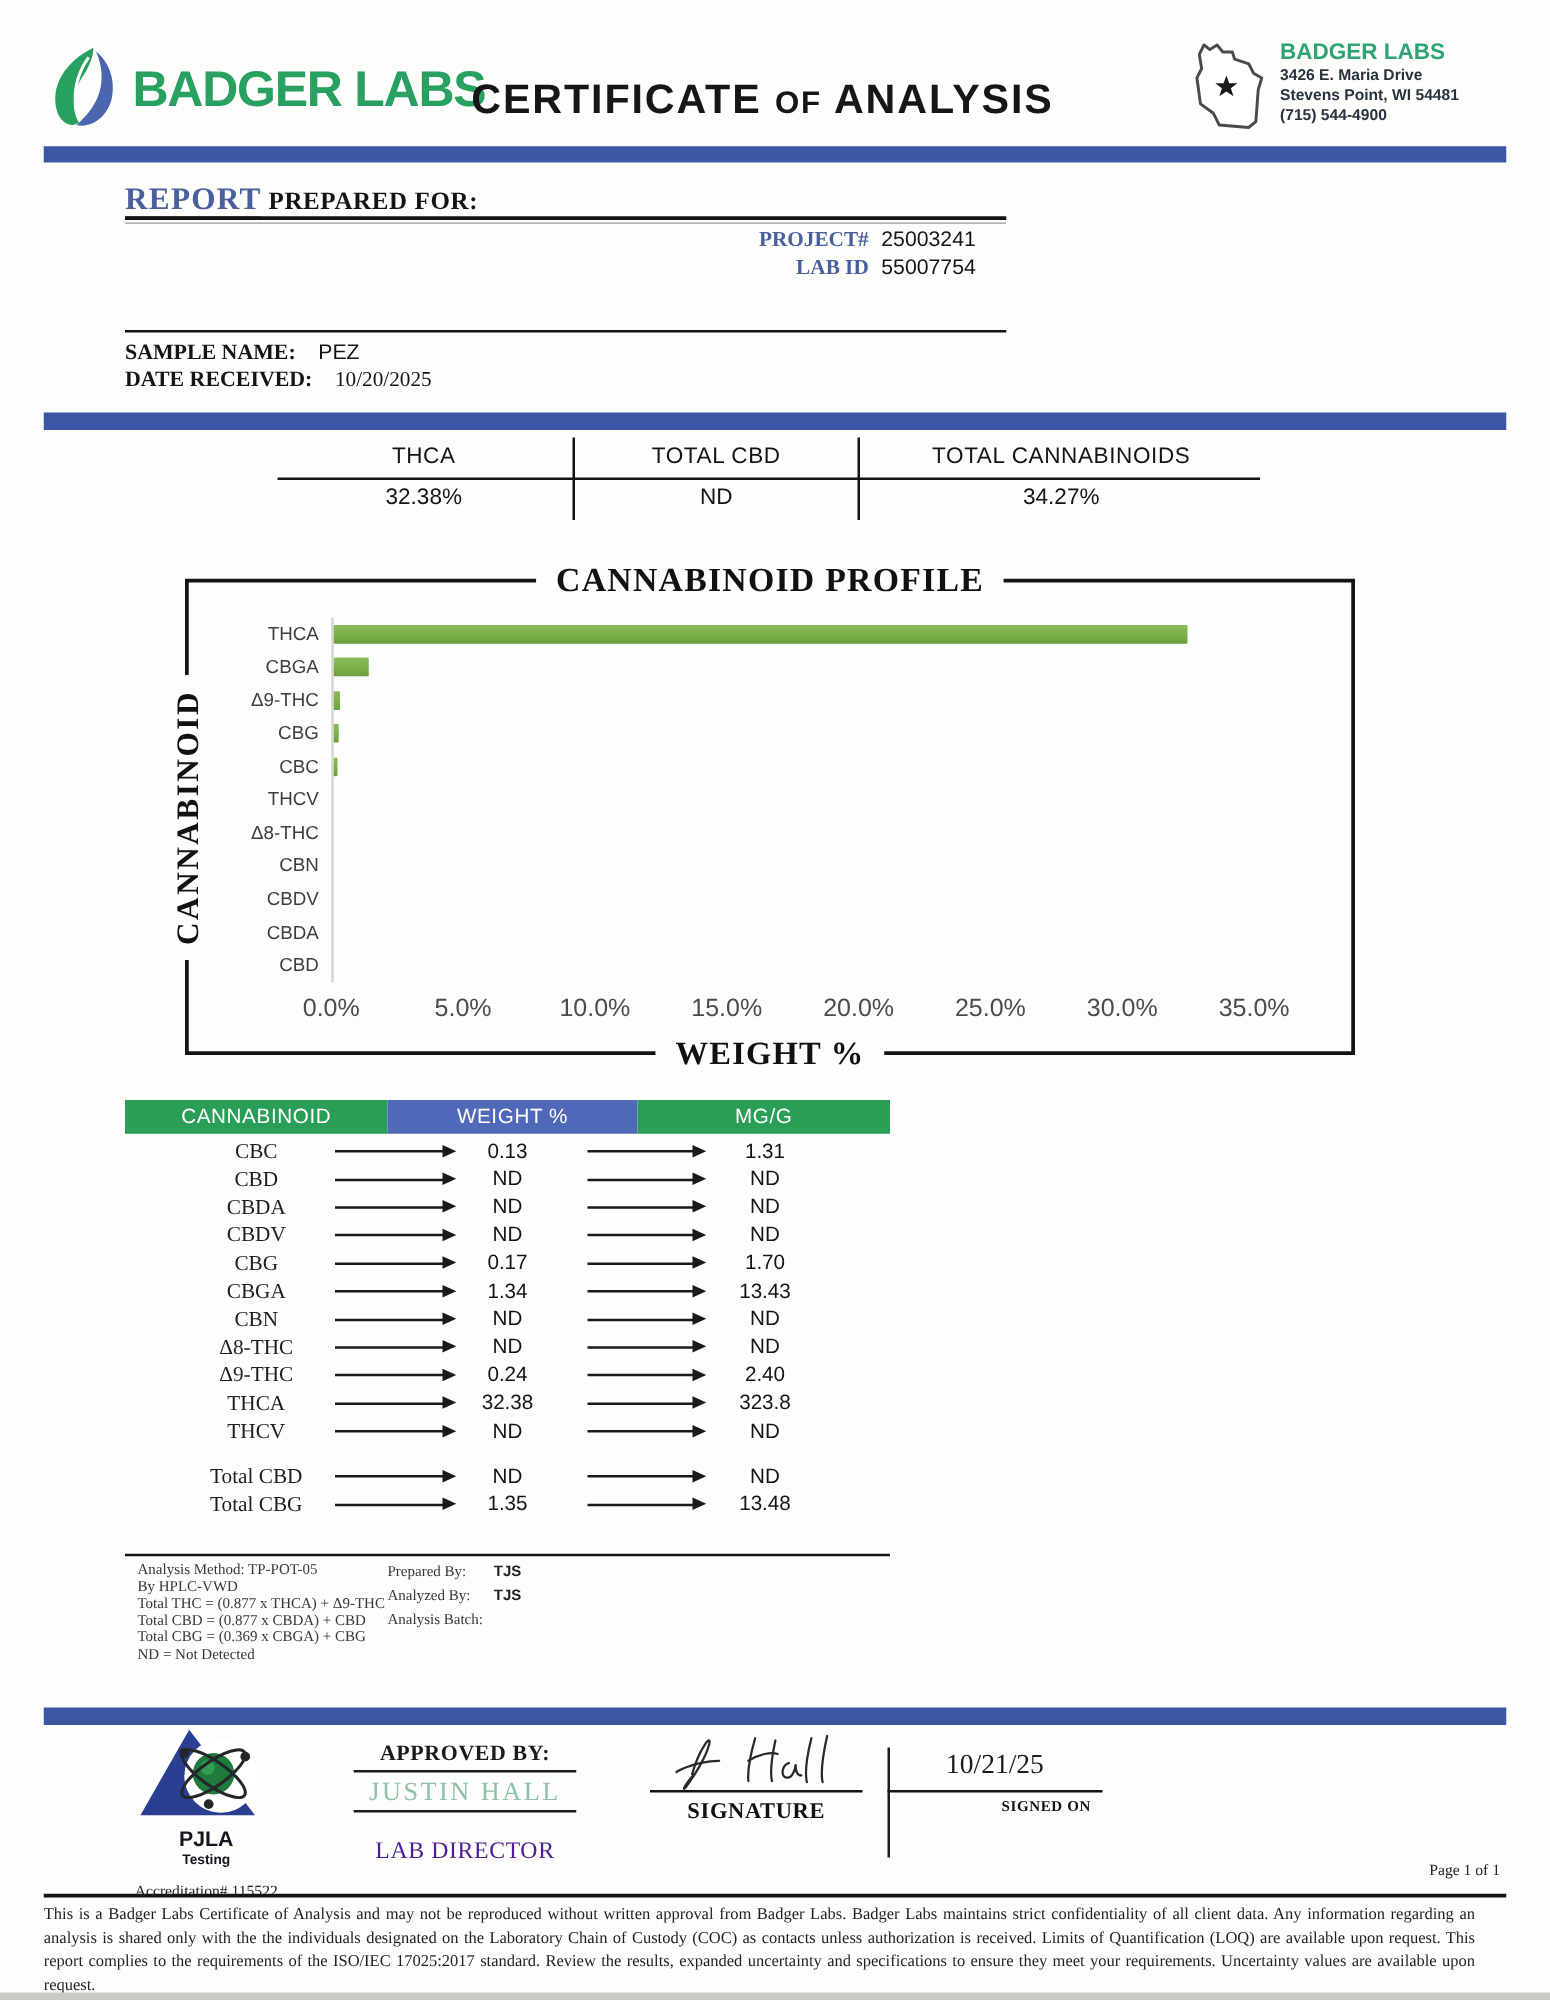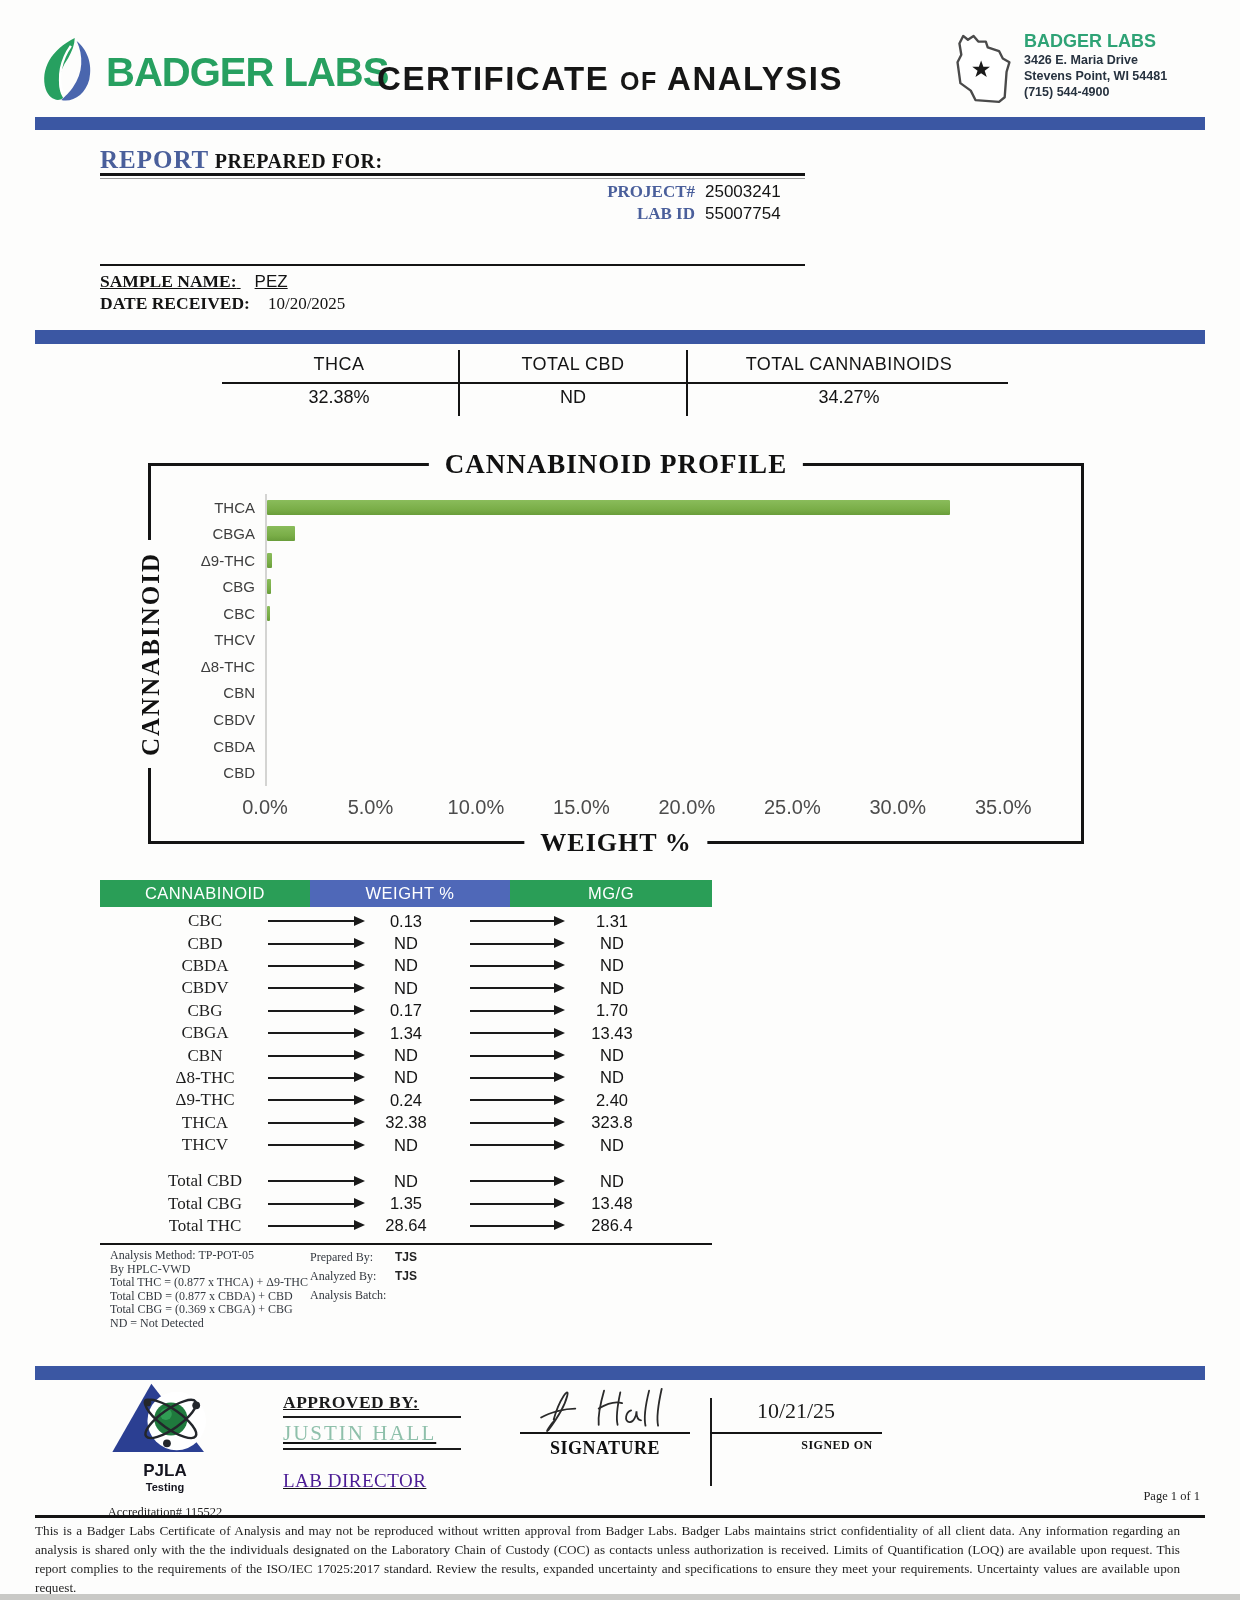--- a/index.html
+++ b/index.html
@@ -82,21 +82,21 @@
   #fprep{left:310px;top:1250px;font-size:12px;color:#33383f;}
   .fn-row{height:19px;}
   .fn-lab{display:inline-block;width:85px;}
   .fn-val{font-family:"Liberation Sans",sans-serif;font-weight:bold;color:#222;}
 
   
   .pjla{left:100px;top:1378px;width:130px;text-align:center;}
   .pjla-word{font-family:"Liberation Sans",sans-serif;font-weight:bold;font-size:17px;color:#14141f;margin-top:1px;}
   .pjla-sub{font-family:"Liberation Sans",sans-serif;font-weight:bold;font-size:11px;color:#14141f;}
   .pjla-acc{font-size:12.5px;color:#222;margin-top:12px;white-space:nowrap;}
-  .appr{left:283px;top:1392px;width:178px;text-align:left;text-decoration:underline;}
+  .appr{left:283px;top:1392px;width:178px;text-align:center;}
   .appr-lab{font-weight:bold;font-size:17.5px;letter-spacing:0.5px;color:#1b1b1b;padding-bottom:3px;border-bottom:2.5px solid #1b1b1b;}
   .appr-name{font-size:21px;letter-spacing:2px;color:#8fc0ab;padding:3px 0 2px 0;border-bottom:2.5px solid #1b1b1b;}
   .appr-title{font-size:19px;letter-spacing:0.5px;color:#4c1d95;padding-top:20px;}
   .sigblock{left:520px;top:1378px;width:170px;text-align:center;}
   .sigline{left:520px;top:1432px;width:170px;}
   .siglabel{left:520px;top:1438px;width:170px;text-align:center;font-weight:bold;font-size:18px;letter-spacing:0.5px;}
   .vdivider{left:710px;top:1398px;width:2px;height:88px;background:#1b1b1b;}
   .signeddate{left:712px;top:1398px;width:168px;text-align:center;font-size:22px;color:#1b1b1b;}
   .dateline{left:710px;top:1432px;width:172px;}
   .signedon{left:712px;top:1438px;width:168px;text-align:center;font-weight:bold;font-size:12px;letter-spacing:0.5px;padding-left:41px;}
@@ -154,21 +154,21 @@
     <span class="flab">PROJECT#</span>
     <span class="fval">25003241</span>
   </div>
   <div class="fieldrow" style="top:204px;">
     <span class="flab">LAB ID</span>
     <span class="fval">55007754</span>
   </div>
 
   <div class="abs hline" style="left:100px;top:264px;width:705px;"></div>
 
-  <div class="samplerow" style="top:271px;text-decoration:underline;">
+  <div class="samplerow" style="top:271px;">
     <span class="slab">SAMPLE NAME:</span>
     <span class="sval">PEZ</span>
   </div>
   <div class="samplerow" style="top:293px;">
     <span class="slab">DATE RECEIVED:</span>
     <span class="sval" style="font-family:'Liberation Serif',serif;">10/20/2025</span>
   </div>
 
   <div class="abs bluebar" style="top:330px;height:14px;"></div>
 
@@ -335,27 +335,20 @@
         <div class="t-val v1">ND</div>
         <div class="t-arrow a2"></div>
         <div class="t-val v2">ND</div>
       </div>
       <div class="t-row">
         <div class="t-label">Total CBG</div>
         <div class="t-arrow a1"></div>
         <div class="t-val v1">1.35</div>
         <div class="t-arrow a2"></div>
         <div class="t-val v2">13.48</div>
-      </div>
-      <div class="t-row">
-        <div class="t-label">Total THC</div>
-        <div class="t-arrow a1"></div>
-        <div class="t-val v1">28.64</div>
-        <div class="t-arrow a2"></div>
-        <div class="t-val v2">286.4</div>
       </div>
     </div>
   <div class="abs hline t-underline"></div>
 
   <div class="abs" id="fnotes">
       <div class="fn-line">Analysis Method: TP-POT-05</div>
       <div class="fn-line">By HPLC-VWD</div>
       <div class="fn-line">Total THC = (0.877 x  THCA) + Δ9-THC</div>
       <div class="fn-line">Total CBD = (0.877 x  CBDA) + CBD</div>
       <div class="fn-line">Total CBG = (0.369 x  CBGA) + CBG</div>

